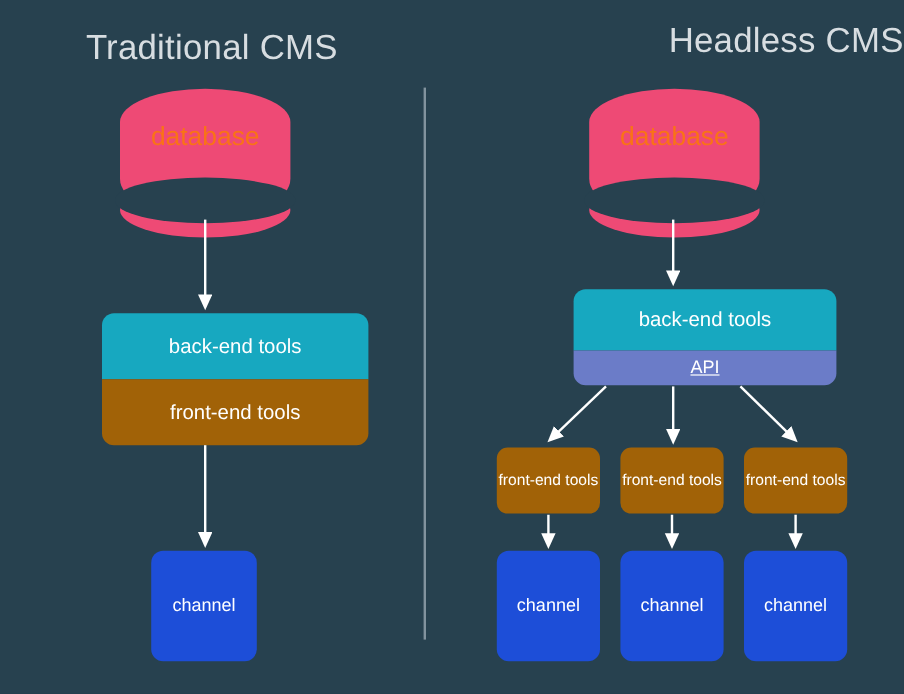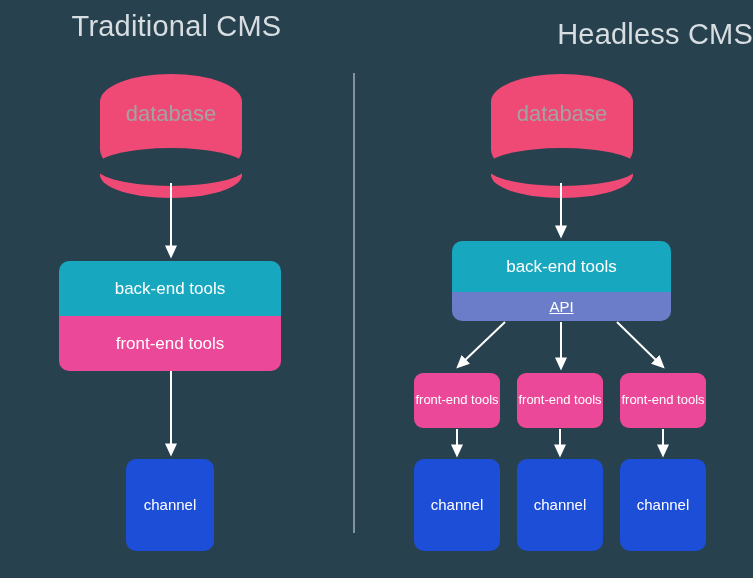--- a/index.html
+++ b/index.html
@@ -21,21 +21,21 @@
   
   .title {
     position: absolute;
     color: #d7dde1;
     font-size: 29px;
     font-weight: 300;
     letter-spacing: 0.2px;
     text-align: center;
     white-space: nowrap;
   }
-  #title-left  { left: 0;   top: 10px; width: 353px; }
+  #title-left  { left: 0;   top: 24px; width: 353px; }
   #title-right { left: 353px; top: 18px; width: 400px; text-align: right; }
 
   
   #divider {
     position: absolute;
     left: 353px;
     top: 73px;
     width: 2px;
     height: 460px;
     background: #93a2ab;
@@ -71,43 +71,43 @@
     height: 37%;
     background: #ee4a75;
     border-radius: 50%;
   }
   .db-label {
     position: absolute;
     left: 0;
     top: 22%;
     width: 100%;
     text-align: center;
-    color: #a3a3a3;
+    color: #f97316;
     font-size: 22px;
     font-weight: 400;
     z-index: 3;
   }
 
   
   .box {
     position: absolute;
     box-sizing: border-box;
     display: flex;
     align-items: center;
     justify-content: center;
     color: #ffffff;
     text-align: center;
     line-height: 1.15;
   }
   .box-teal   { background: #17a8c0; }
-  .box-salmon { background: #ec4899; }
+  .box-salmon { background: #a16207; }
   .box-green  { background: #1d4ed8; }
   .box-purple { background: #6b7cc8; }
 
-  .stack { position: absolute; }
+  .stack { position: absolute; margin-left: 26px; }
   .stack .seg { position: absolute; left: 0; width: 100%;
                 display: flex; align-items: center; justify-content: center;
                 color: #fff; text-align: center; }
 
   
   #arrows {
     position: absolute;
     left: 0; top: 0;
     width: 753px;
     height: 578px;

